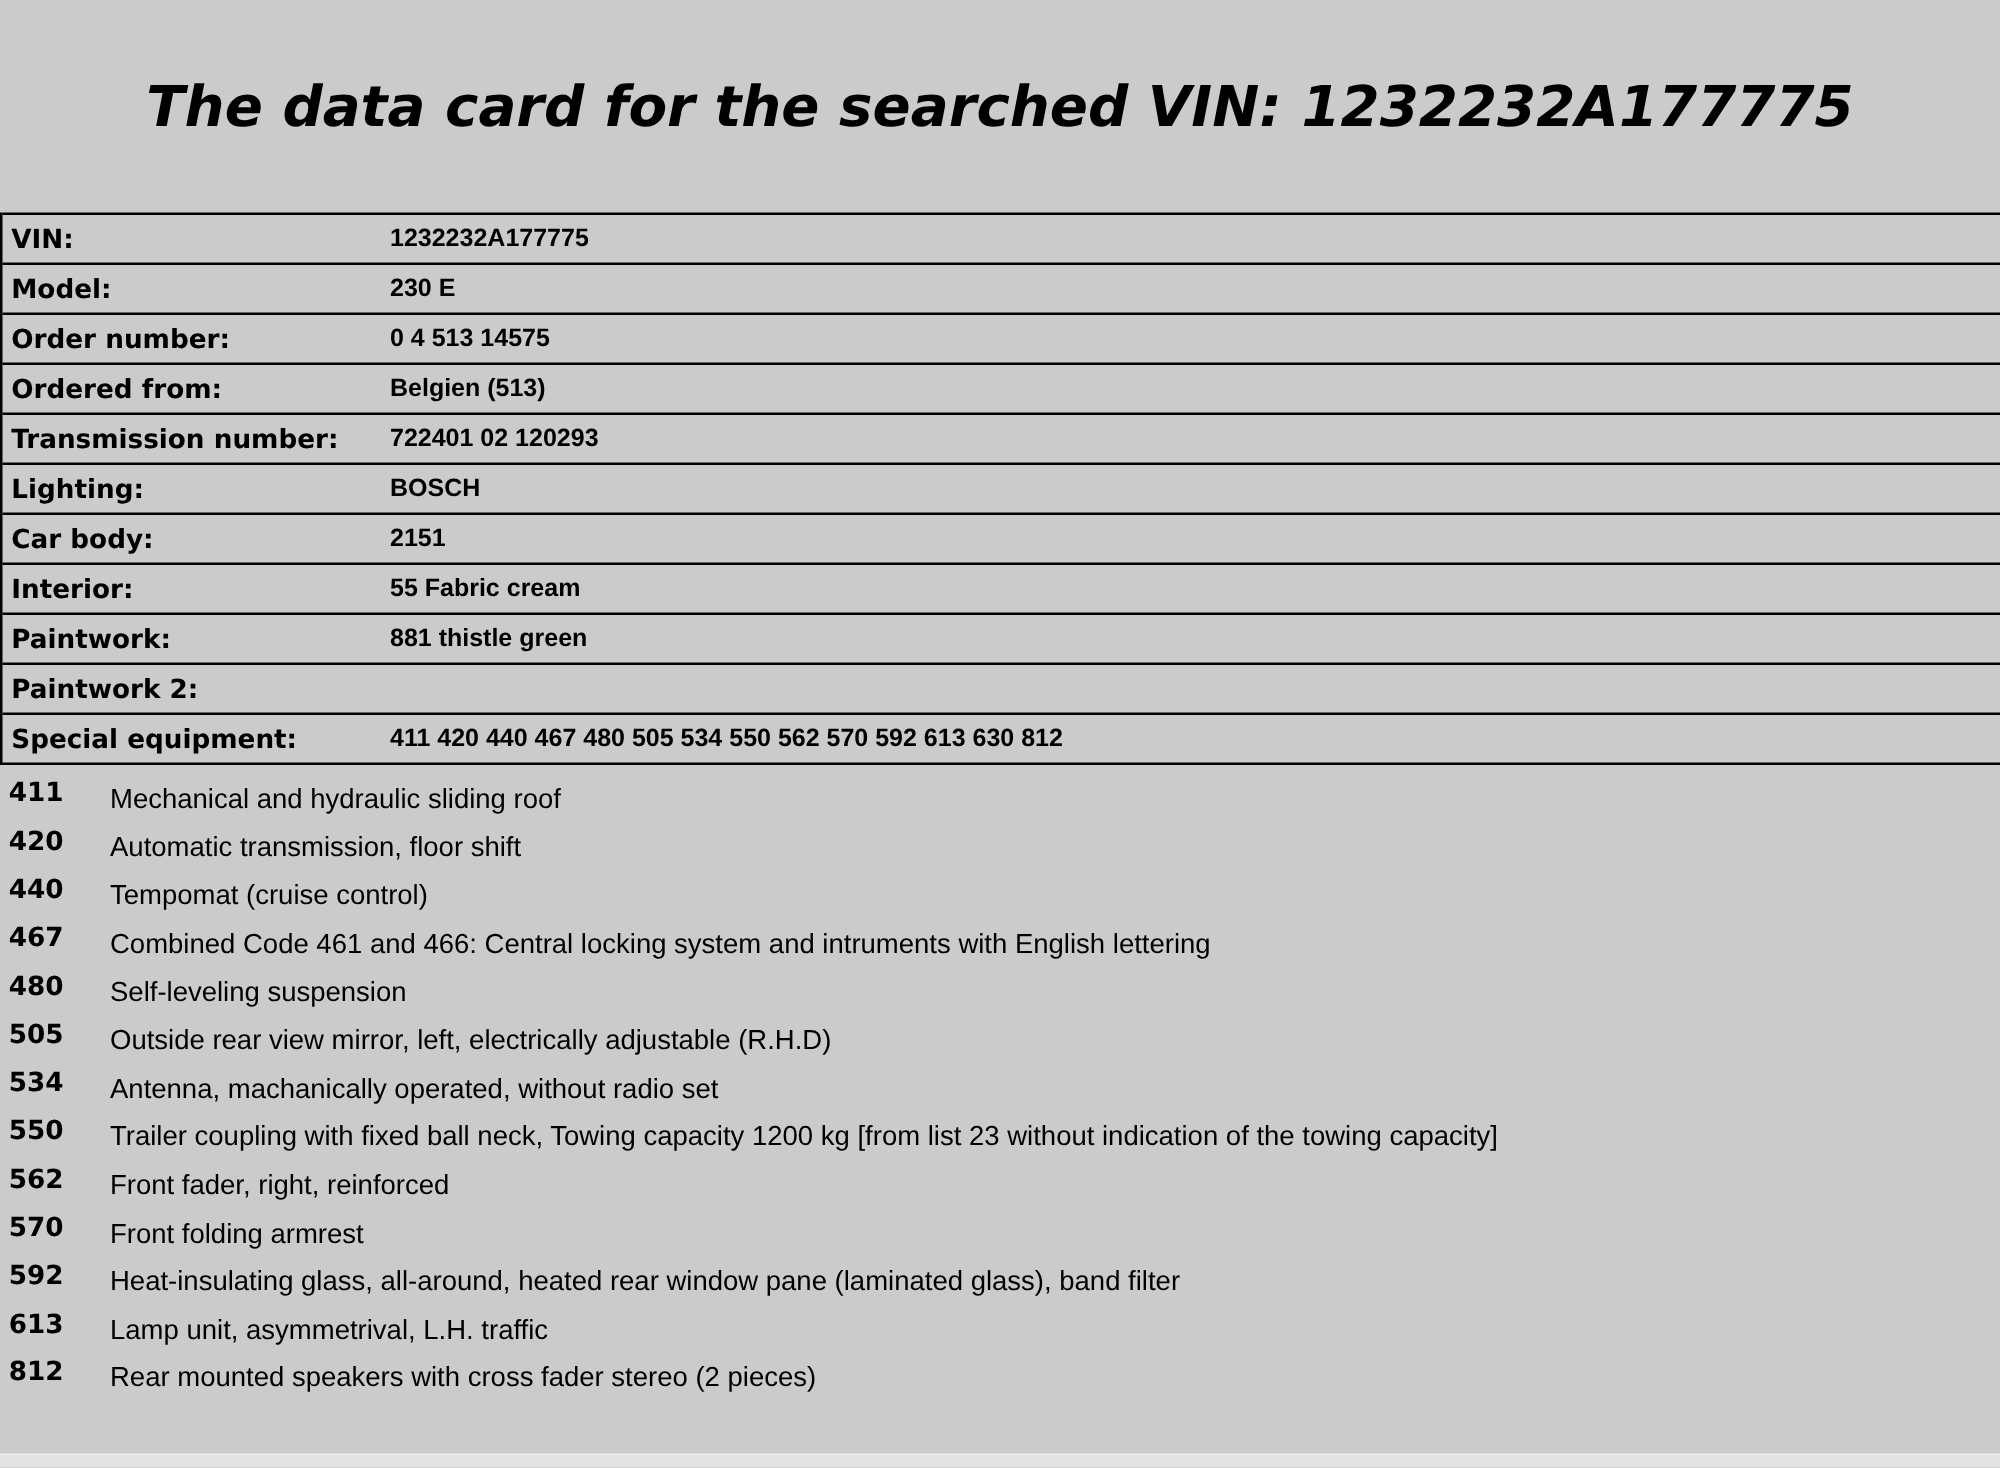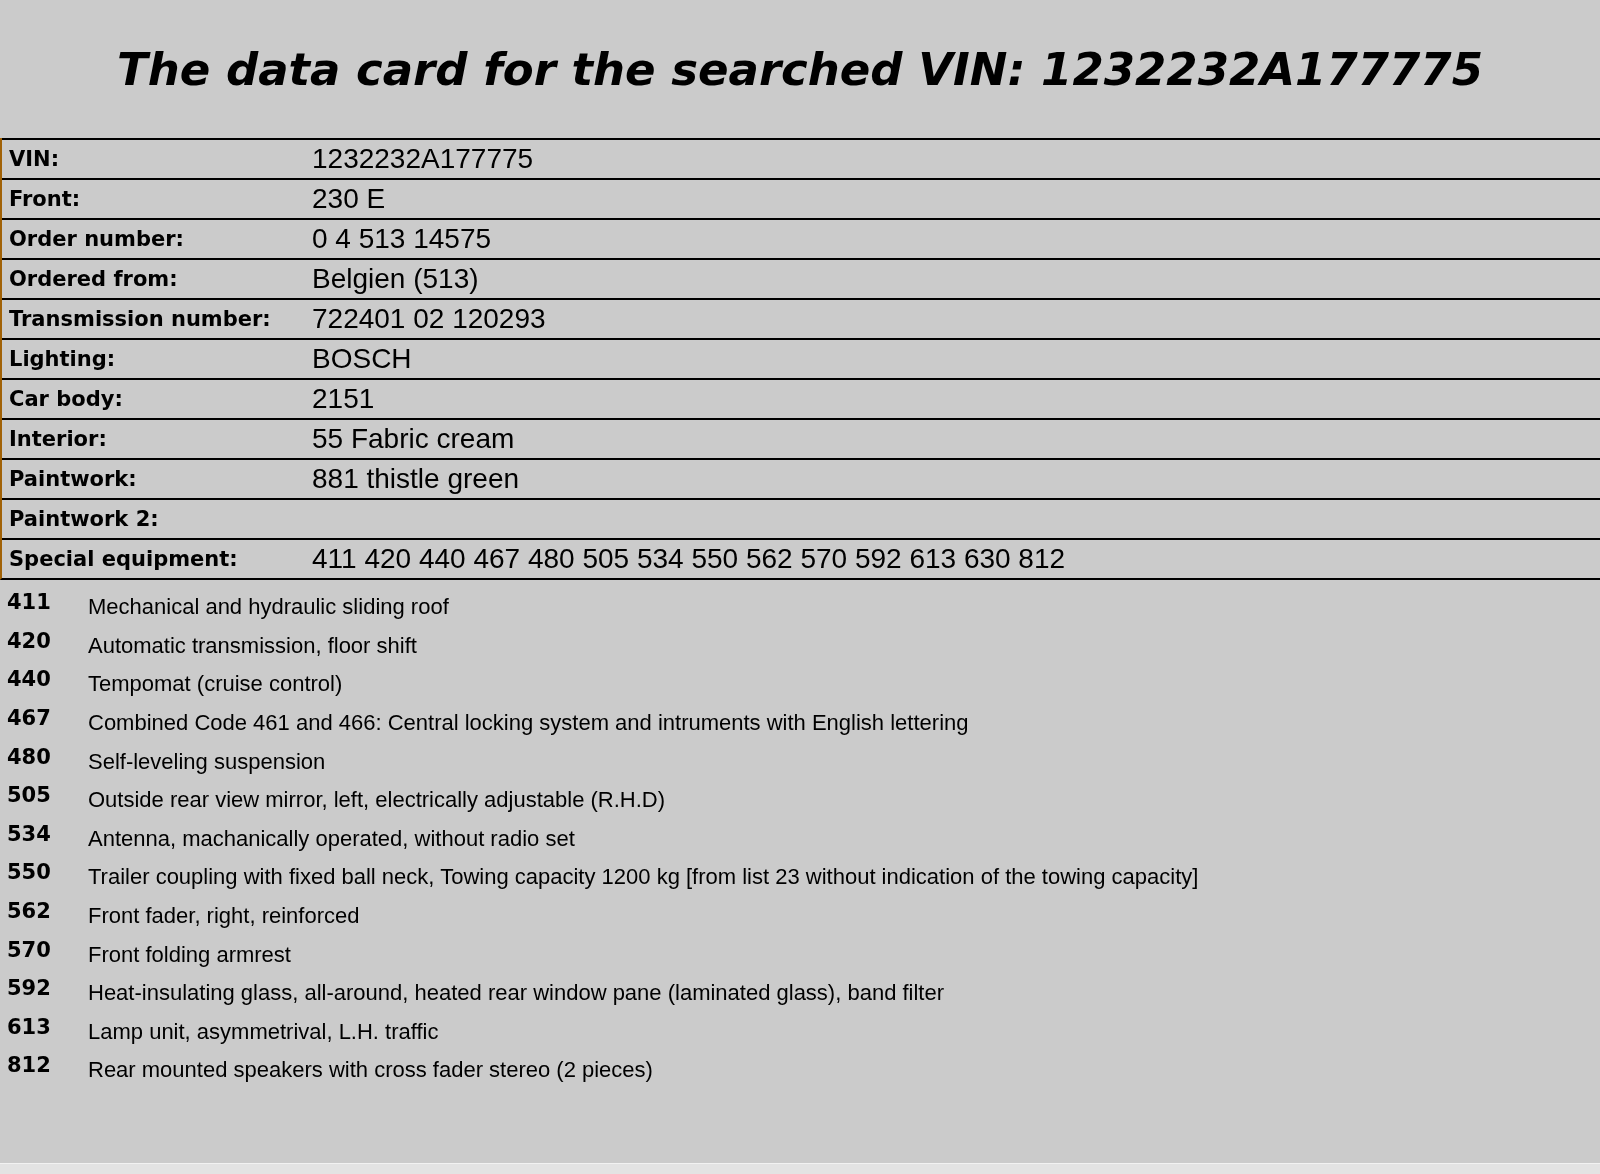--- a/index.html
+++ b/index.html
@@ -9,53 +9,54 @@
   body {
     width: 1600px;
     height: 1174px;
     background: #cbcbcb;
     color: #000;
     font-family: "Liberation Sans", sans-serif;
     overflow: hidden;
     position: relative;
   }
   .page-title {
-    height: 138px;
+    height: 170px;
     display: flex;
     align-items: center;
     justify-content: center;
     font-family: "DejaVu Sans", sans-serif;
     font-weight: 700;
     font-style: italic;
     font-size: 45px;
     white-space: nowrap;
   }
   .card-table {
-    border-left: 2px solid #a16207;
+    border-left: 2px solid #000000;
     border-bottom: 2px solid #000;
   }
   .card-row {
     height: 40px;
     box-sizing: border-box;
     border-top: 2px solid #000;
     display: flex;
     align-items: center;
   }
   .card-label {
     width: 303px;
     flex: 0 0 303px;
     padding-left: 7px;
     font-family: "DejaVu Sans", sans-serif;
     font-weight: 700;
     font-size: 21px;
     white-space: nowrap;
   }
   .card-value {
-    font-size: 28px;
+    font-size: 20px;
     white-space: nowrap;
+    font-weight: bold;
   }
   .equip-list {
     padding-top: 3px;
   }
   .equip-item {
     height: 38.6px;
     display: flex;
     align-items: center;
   }
   .equip-code {
@@ -85,21 +86,21 @@
 <body>
 
 <div class="page-title">The data card for the searched VIN: 1232232A177775</div>
 
 <div class="card-table">
   <div class="card-row">
     <div class="card-label">VIN:</div>
     <div class="card-value">1232232A177775</div>
   </div>
   <div class="card-row">
-    <div class="card-label">Front:</div>
+    <div class="card-label">Model:</div>
     <div class="card-value">230 E</div>
   </div>
   <div class="card-row">
     <div class="card-label">Order number:</div>
     <div class="card-value">0 4 513 14575</div>
   </div>
   <div class="card-row">
     <div class="card-label">Ordered from:</div>
     <div class="card-value">Belgien (513)</div>
   </div>

